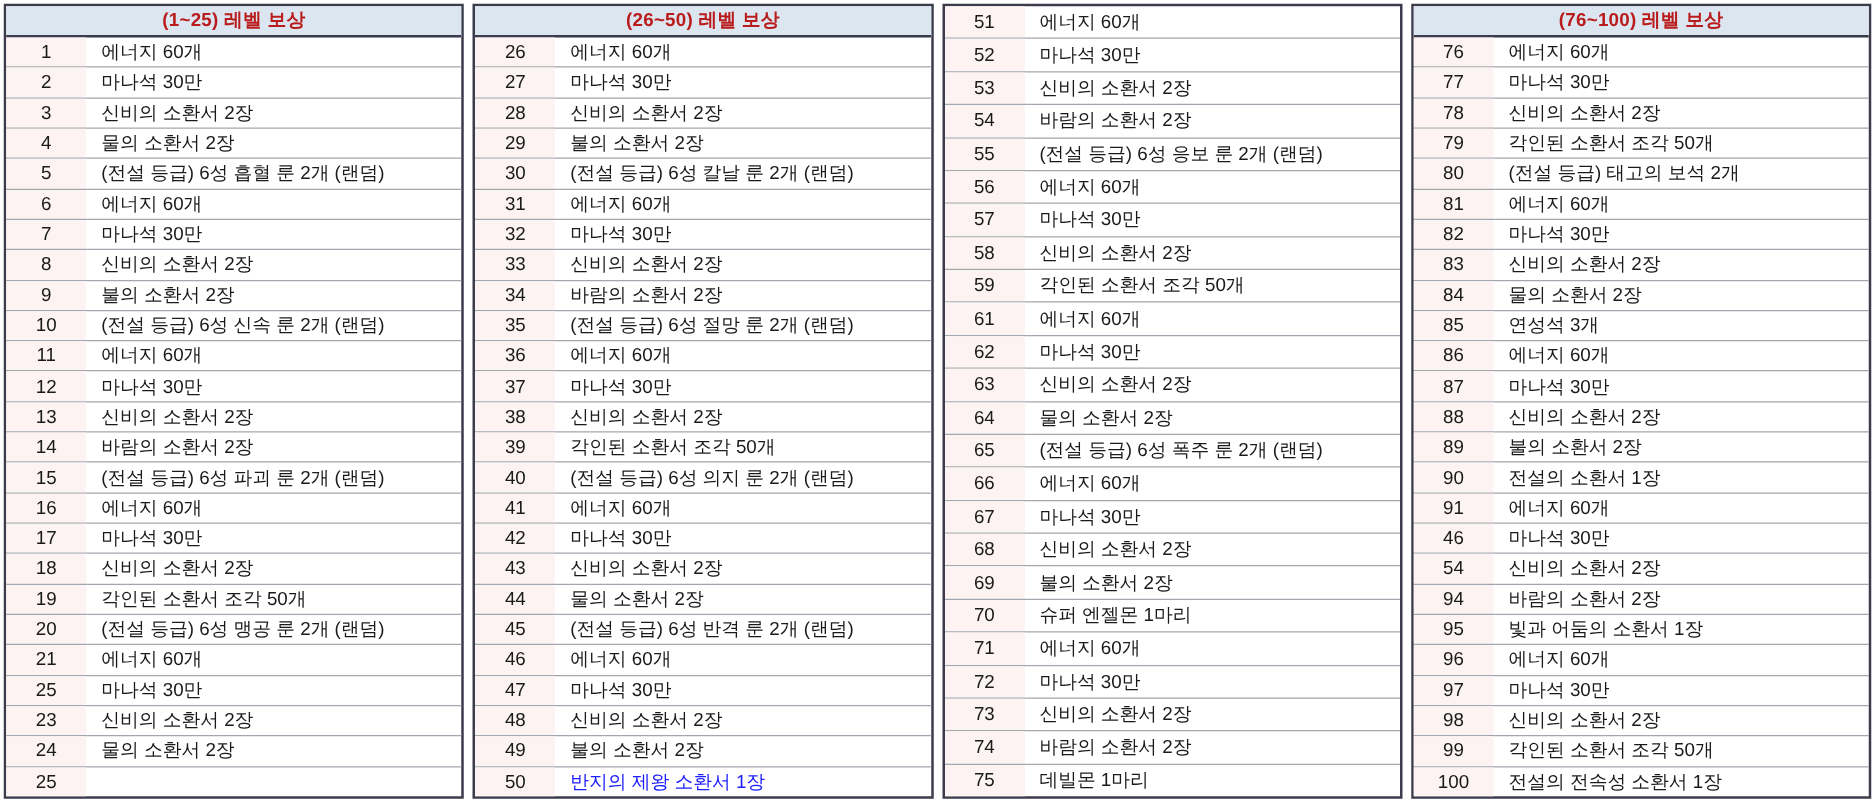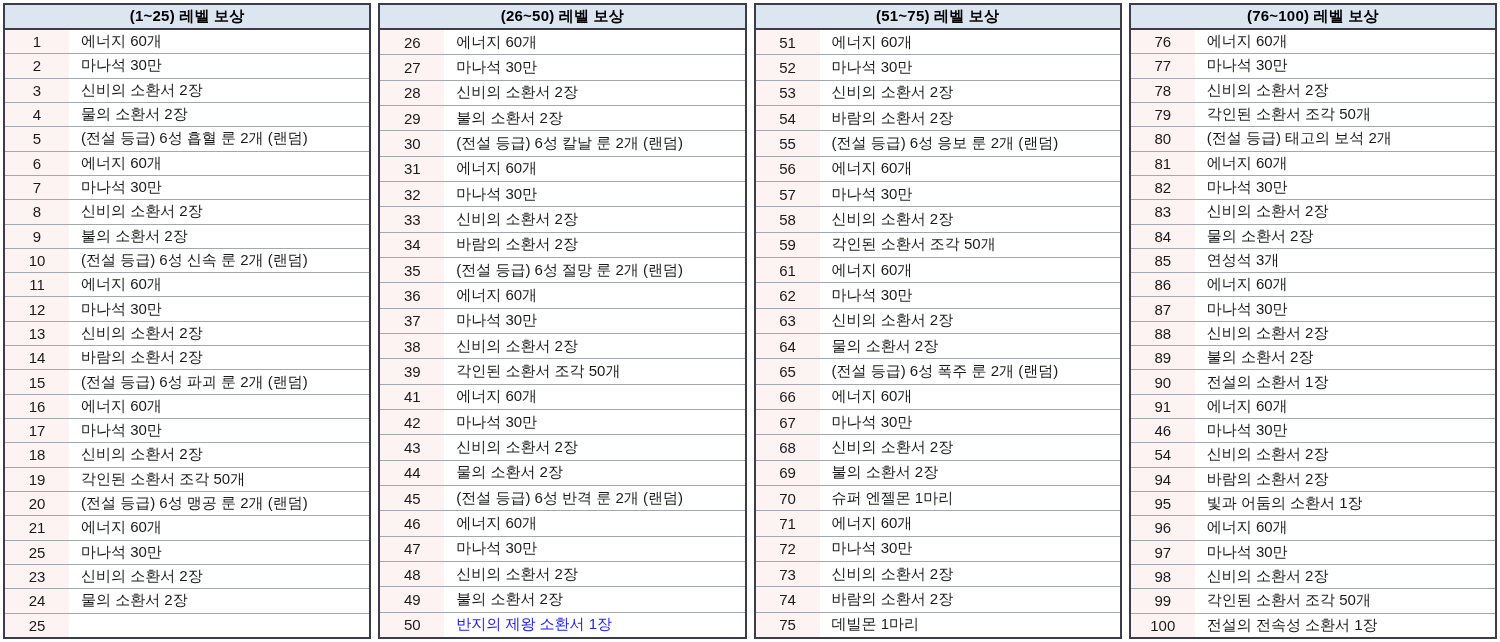--- a/index.html
+++ b/index.html
@@ -28,21 +28,21 @@
   }
   .tbl-header {
     flex: 0 0 23px;
     display: flex;
     align-items: center;
     justify-content: center;
     background: #dce6f1;
     border-bottom: 2px solid #3c3c4c;
     font-weight: bold;
     font-size: 15px;
-    color: #000000;
+    color: #b91c1c;
     letter-spacing: 0.2px;
   }
   .row {
     flex: 1 1 0;
     display: flex;
     align-items: stretch;
     min-height: 0;
   }
   .row + .row {
     border-top: 1px solid #a3a7af;
@@ -229,20 +229,24 @@
       </div>
       <div class="row">
         <div class="num">38</div>
         <div class="reward">신비의 소환서 2장</div>
       </div>
       <div class="row">
         <div class="num">39</div>
         <div class="reward">각인된 소환서 조각 50개</div>
       </div>
       <div class="row">
+        <div class="num">40</div>
+        <div class="reward">(전설 등급) 6성 의지 룬 2개 (랜덤)</div>
+      </div>
+      <div class="row">
         <div class="num">41</div>
         <div class="reward">에너지 60개</div>
       </div>
       <div class="row">
         <div class="num">42</div>
         <div class="reward">마나석 30만</div>
       </div>
       <div class="row">
         <div class="num">43</div>
         <div class="reward">신비의 소환서 2장</div>
@@ -270,21 +274,20 @@
       <div class="row">
         <div class="num">49</div>
         <div class="reward">불의 소환서 2장</div>
       </div>
       <div class="row">
         <div class="num">50</div>
         <div class="reward special">반지의 제왕 소환서 1장</div>
       </div>
     </div>
     <div class="tbl">
-      <div class="tbl-header">(51~75) 레벨 보상</div>
       <div class="row">
         <div class="num">51</div>
         <div class="reward">에너지 60개</div>
       </div>
       <div class="row">
         <div class="num">52</div>
         <div class="reward">마나석 30만</div>
       </div>
       <div class="row">
         <div class="num">53</div>

